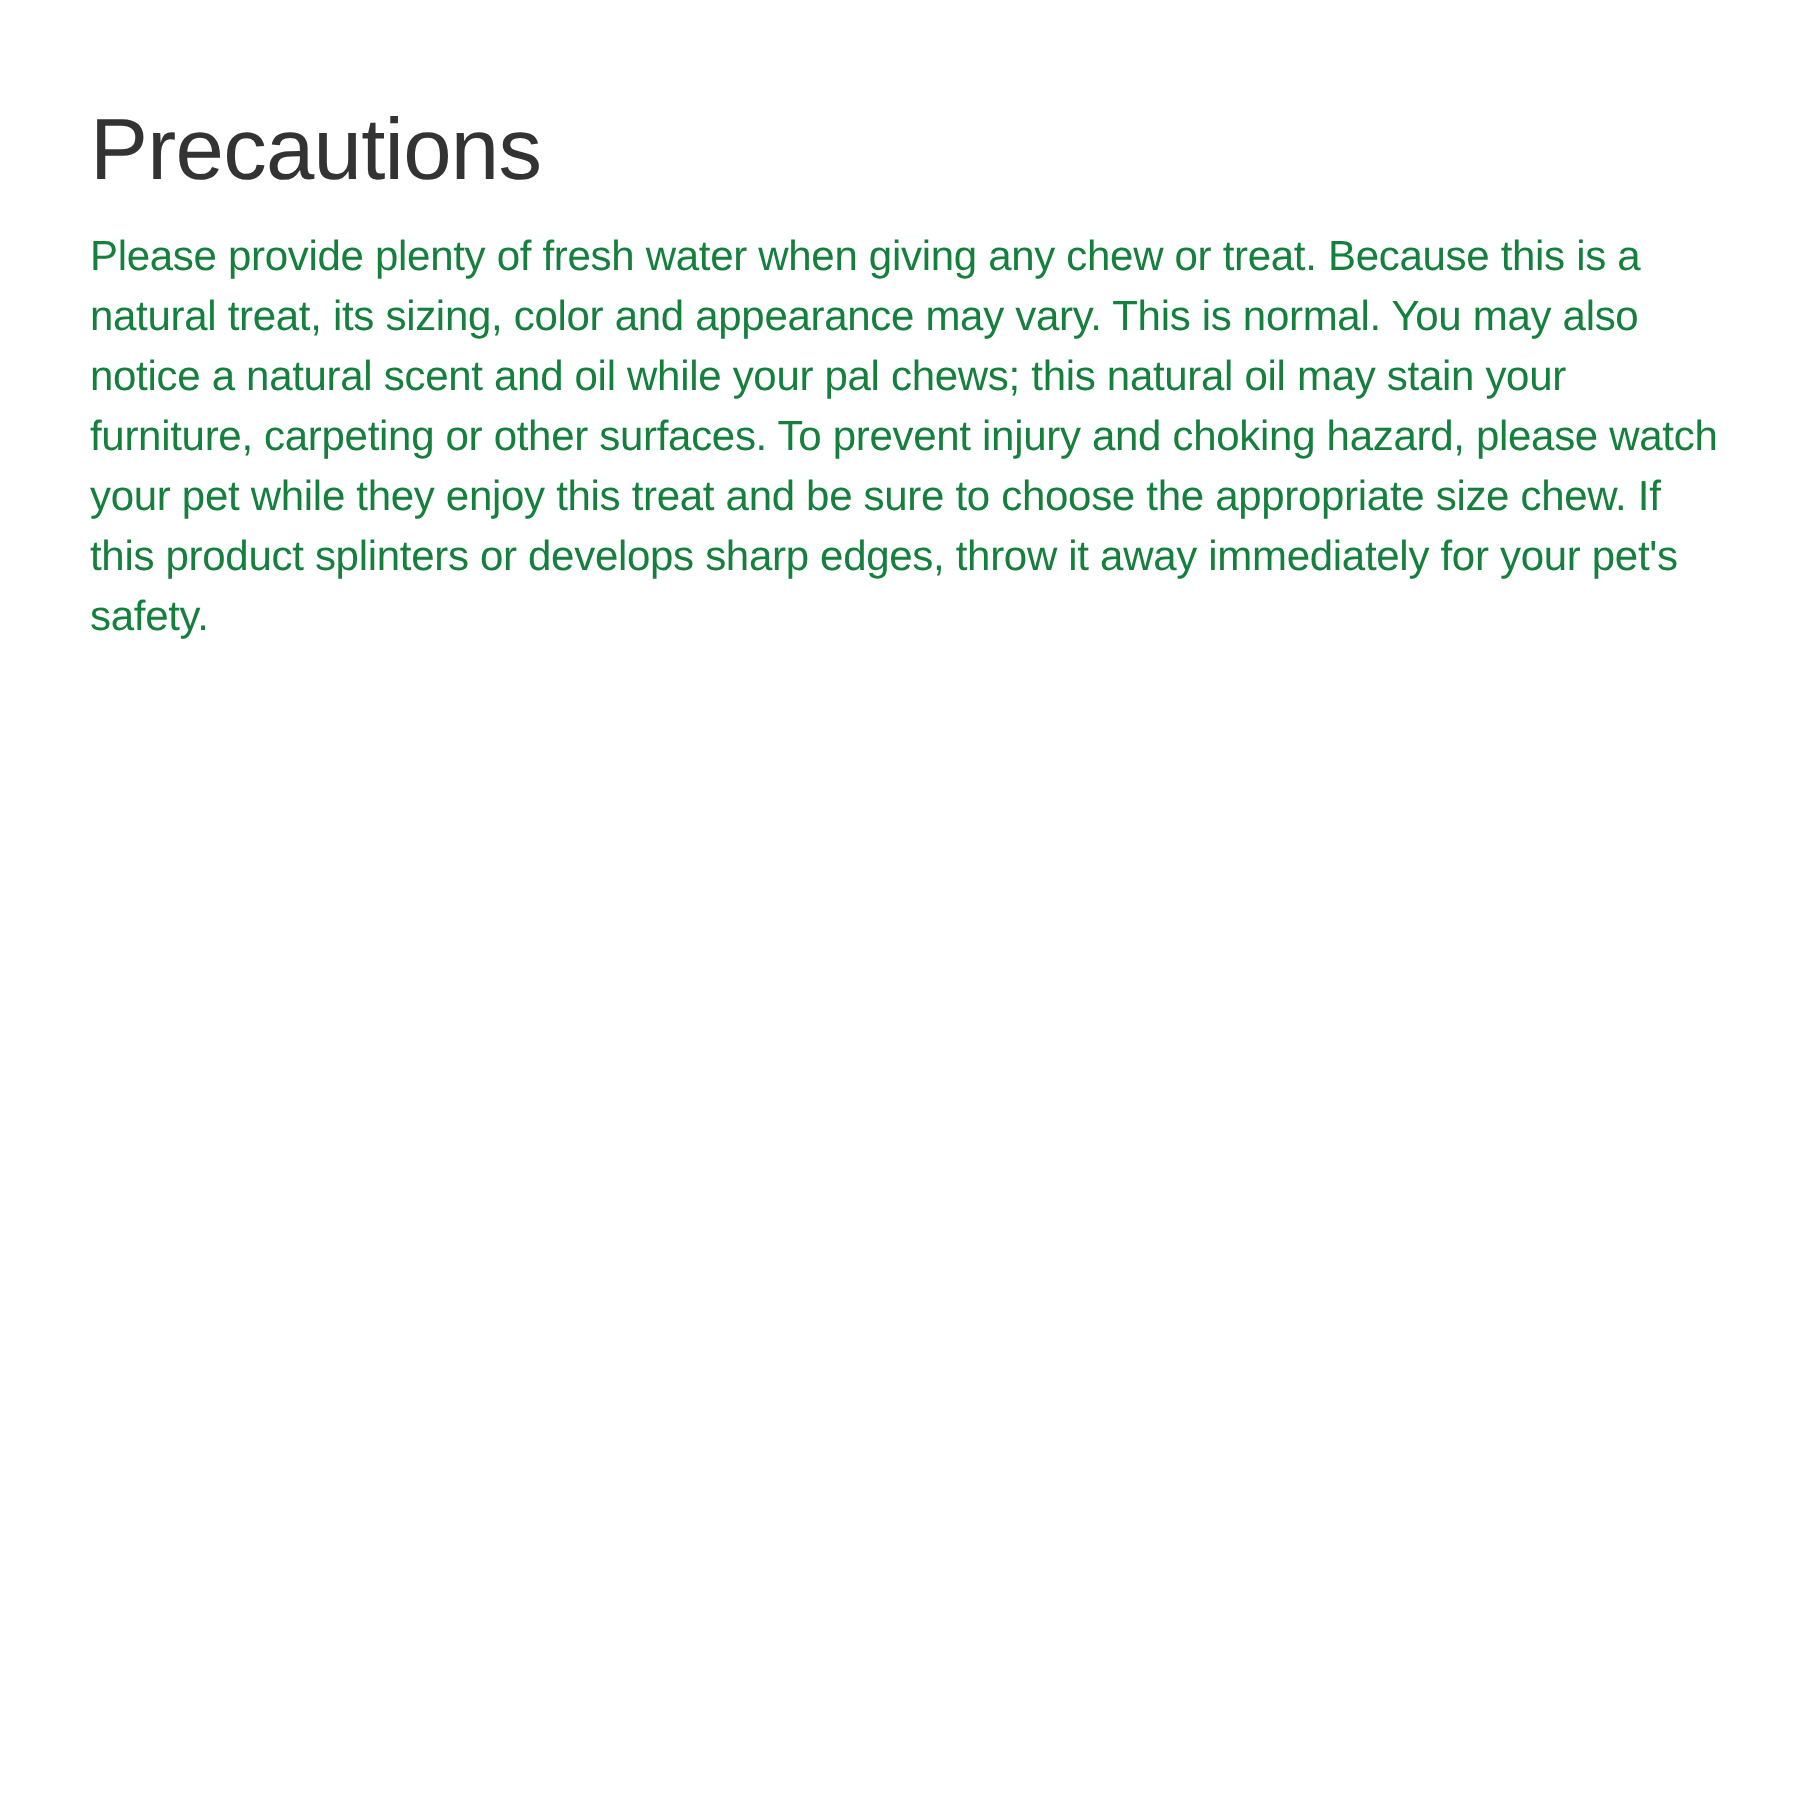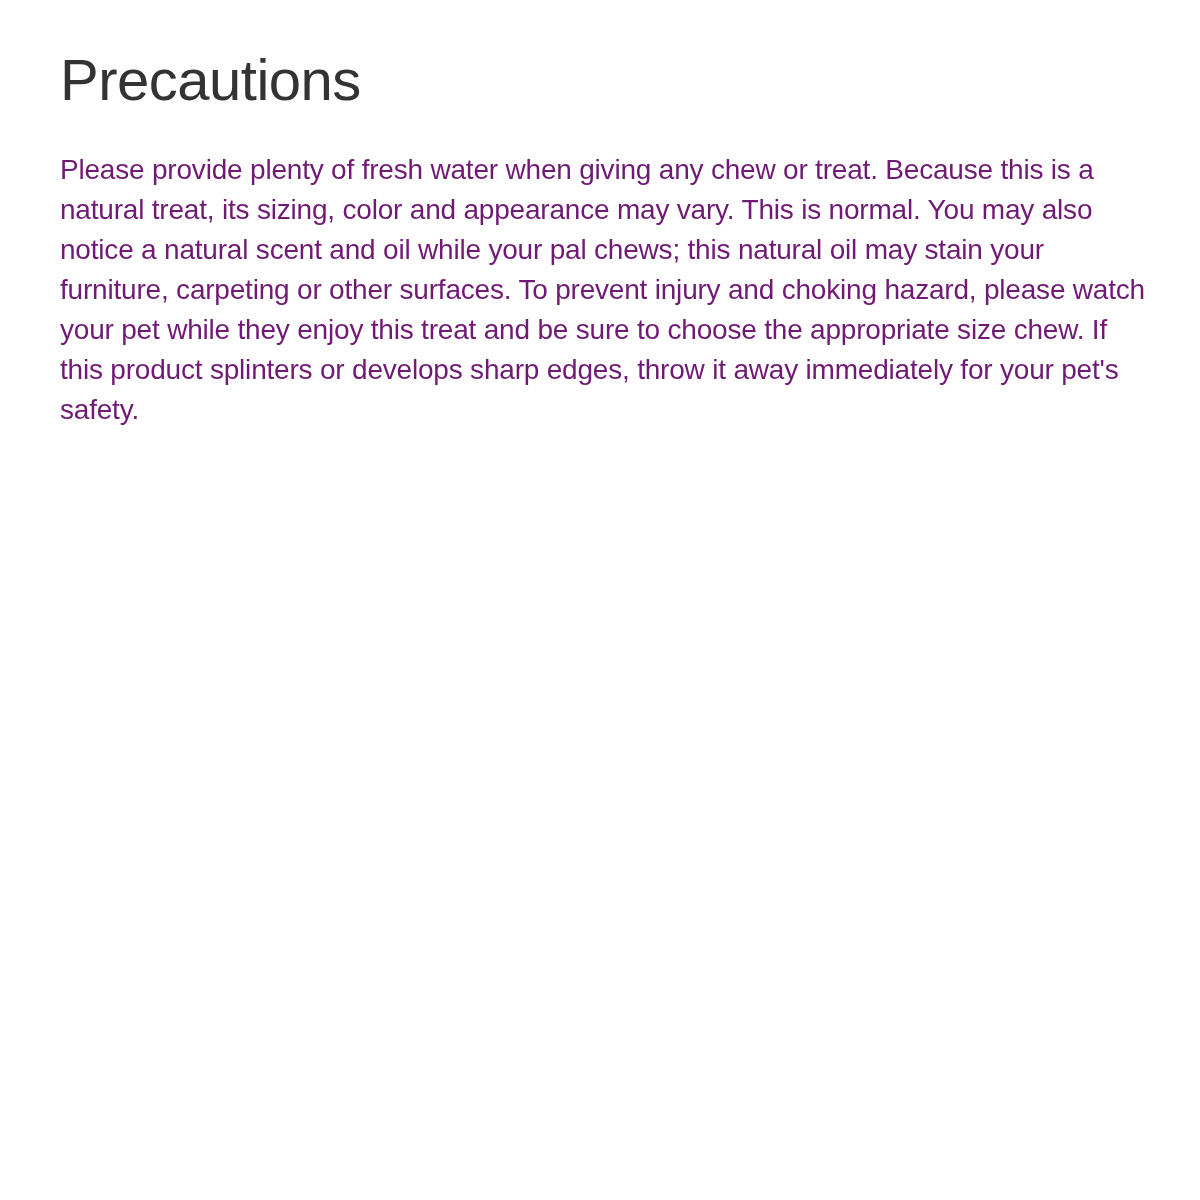--- a/index.html
+++ b/index.html
@@ -7,38 +7,38 @@
     padding: 0;
     background: #ffffff;
   }
   body {
     width: 1200px;
     height: 1200px;
     overflow: hidden;
     font-family: "Liberation Sans", "DejaVu Sans", sans-serif;
   }
   .section {
-    padding: 48px 55px 0 60px;
+    padding: 68px 55px 0 60px;
   }
   .section-title {
     margin: 0;
     font-size: 58px;
     line-height: 1.1;
     font-weight: 300;
     letter-spacing: -0.5px;
     color: #333333;
   }
   .section-body {
-    margin: 38px 0 0 0;
+    margin: 19px 0 0 0;
     max-width: 1088px;
     font-size: 28px;
     line-height: 40px;
     font-weight: 400;
     letter-spacing: -0.2px;
-    color: #701a75;
+    color: #15803d;
   }
 </style>
 </head>
 <body>
 
 <div class="section">
   <h2 class="section-title">Precautions</h2>
   <p class="section-body">Please provide plenty of fresh water when giving any chew or treat. Because this is a natural treat, its sizing, color and appearance may vary. This is normal. You may also notice a natural scent and oil while your pal chews; this natural oil may stain your furniture, carpeting or other surfaces. To prevent injury and choking hazard, please watch your pet while they enjoy this treat and be sure to choose the appropriate size chew. If this product splinters or develops sharp edges, throw it away immediately for your pet's safety.</p>
 </div>
 

